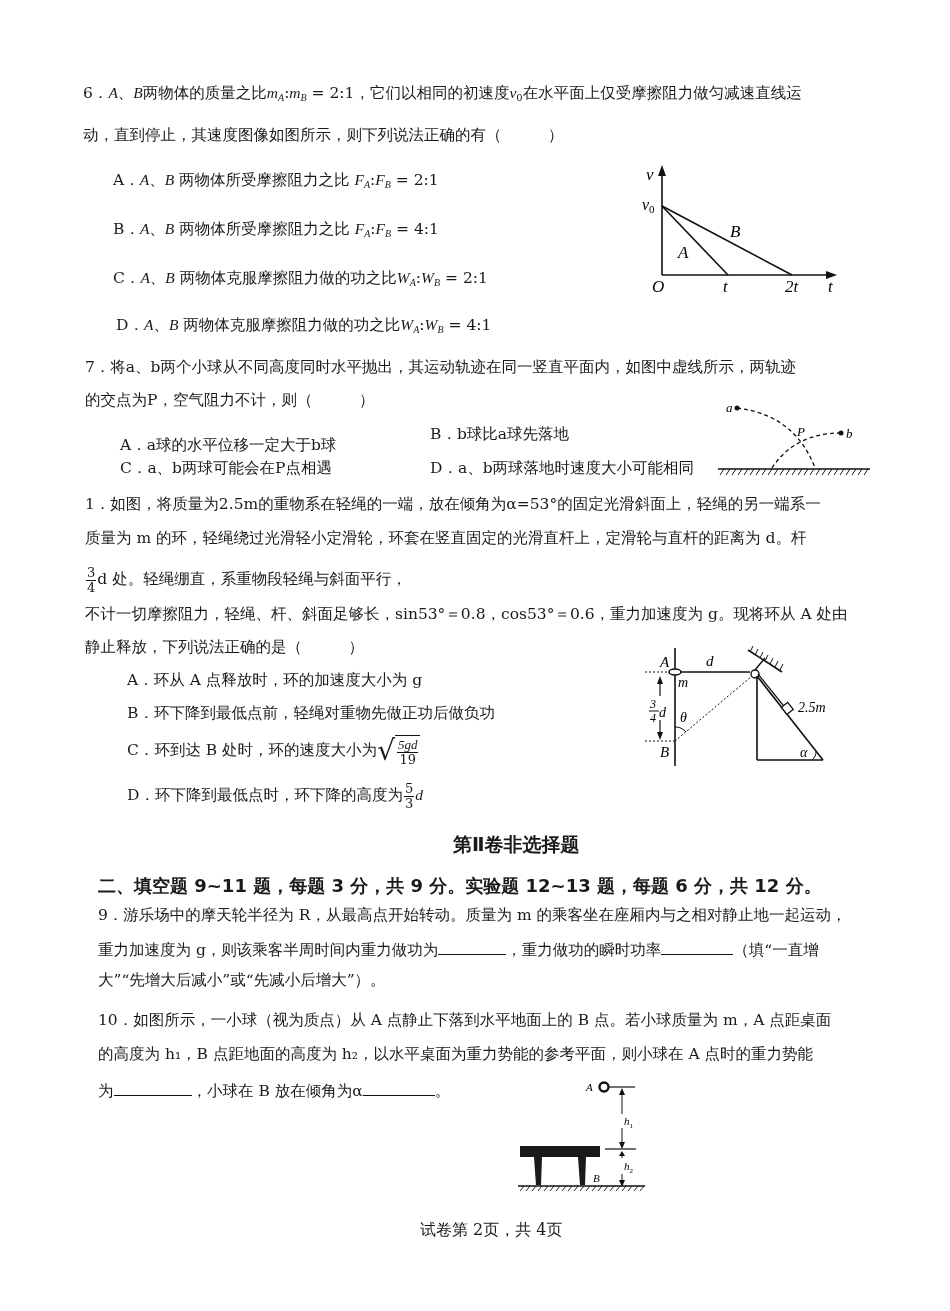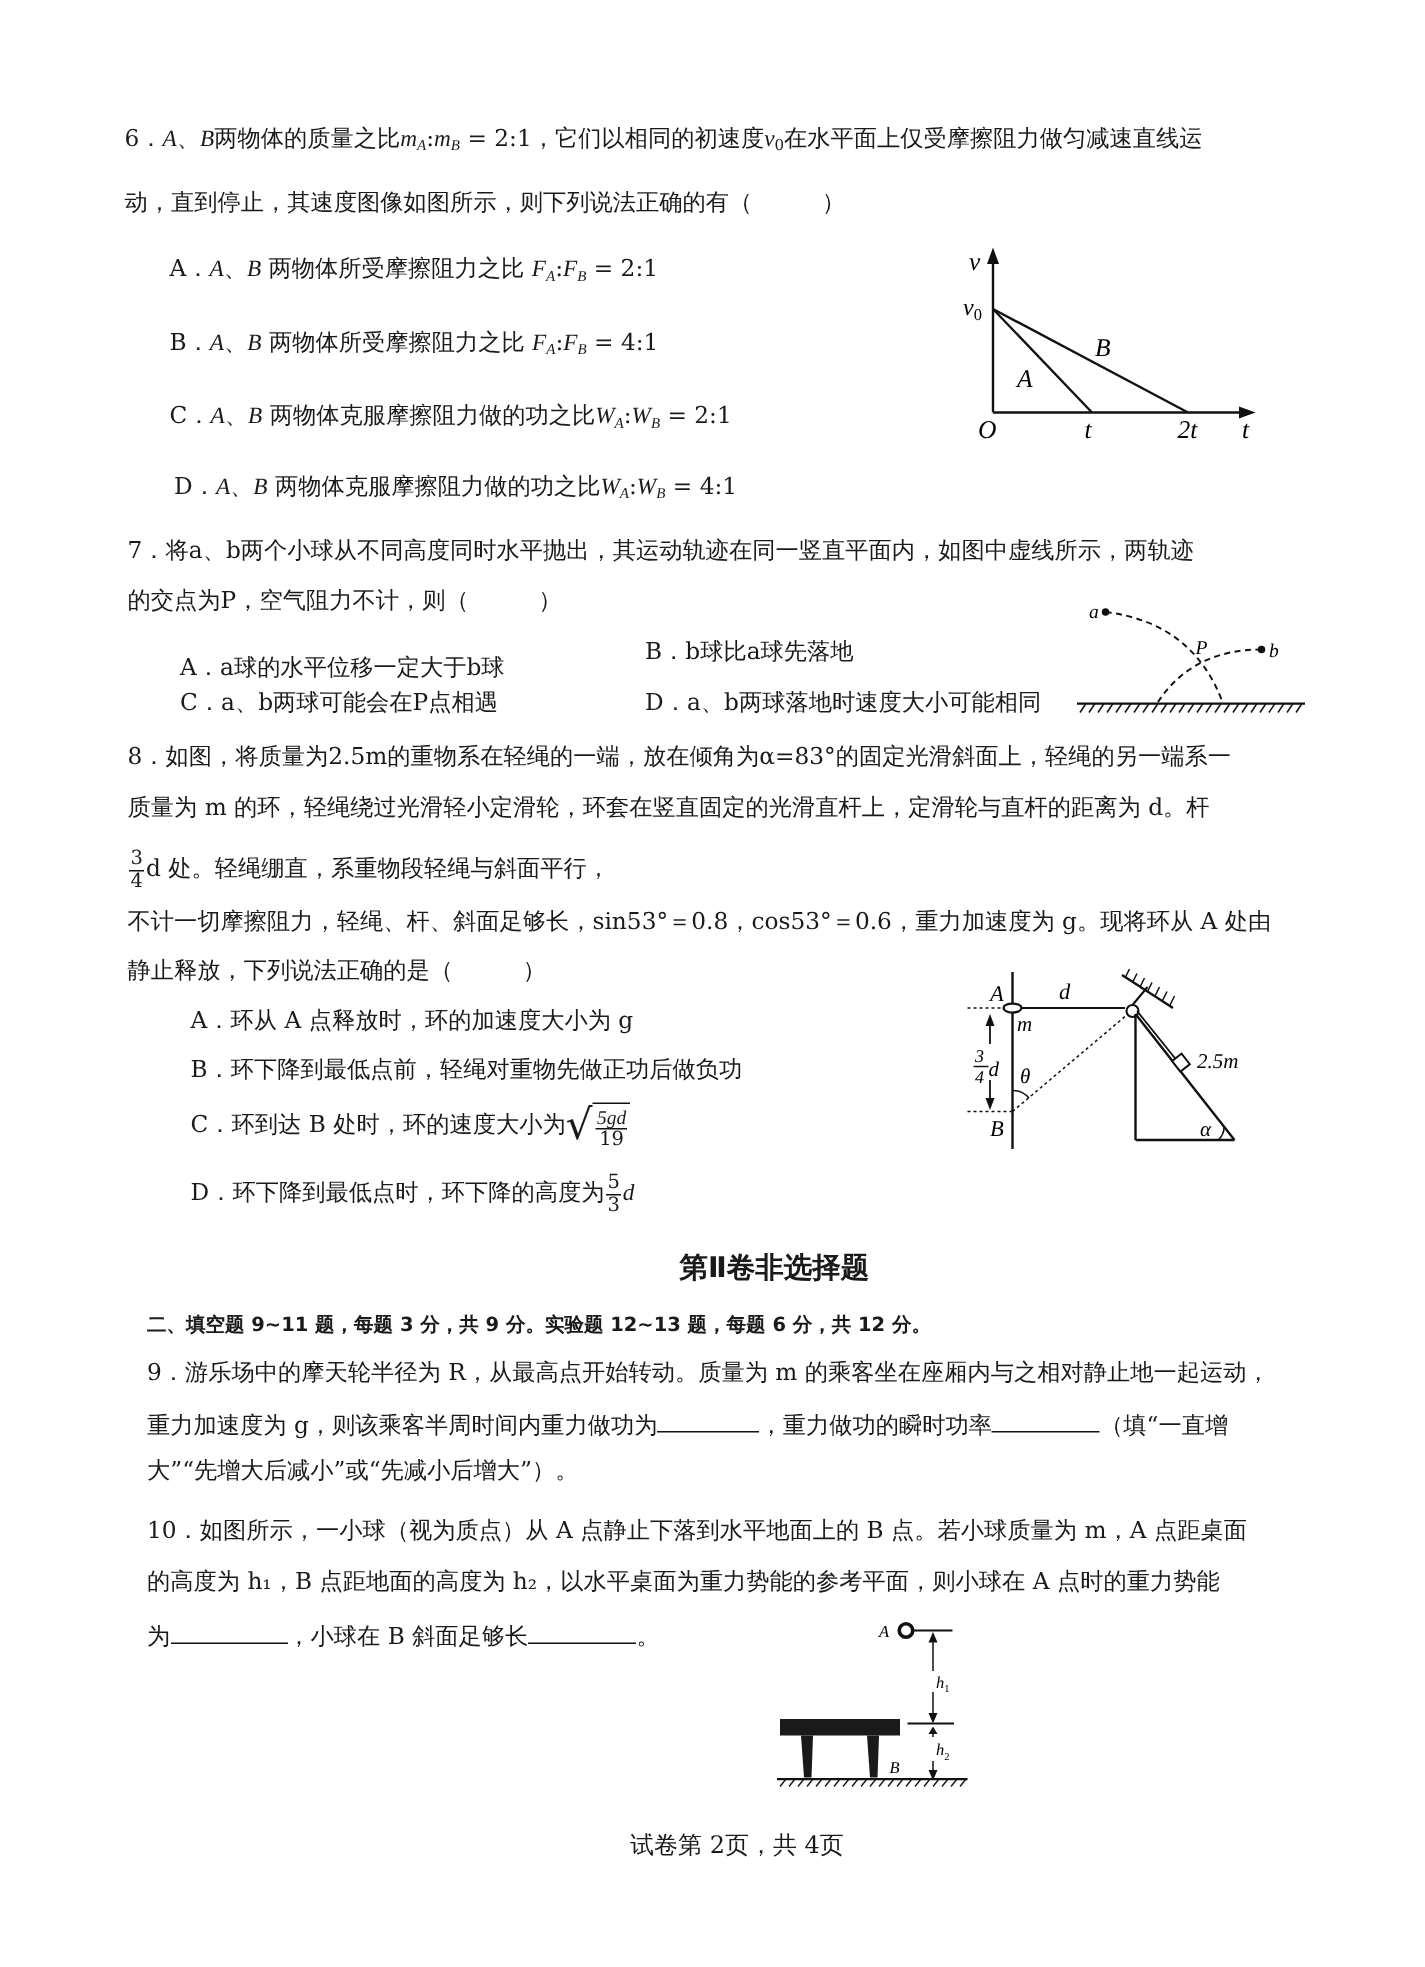--- a/index.html
+++ b/index.html
@@ -96,21 +96,21 @@
       <line x1="146" y1="80" x2="150" y2="74"></line>
       <line x1="152" y1="80" x2="156" y2="74"></line>
       <line x1="158" y1="80" x2="162" y2="74"></line>
       <line x1="164" y1="80" x2="168" y2="74"></line>
   </g>
   <text x="26" y="17" font-size="13">a</text>
   <text x="146" y="43" font-size="13">b</text>
   <text x="97" y="41" font-size="13">P</text>
 </svg>
 
-<div class="line" style="left:85px;top:497px;">8．如图，将质量为2.5m的重物系在轻绳的一端，放在倾角为α=83°的固定光滑斜面上，轻绳的另一端系一</div>
+<div class="line" style="left:85px;top:497px;">1．如图，将质量为2.5m的重物系在轻绳的一端，放在倾角为α=53°的固定光滑斜面上，轻绳的另一端系一</div>
 <div class="line" style="left:85px;top:531px;">质量为 m 的环，轻绳绕过光滑轻小定滑轮，环套在竖直固定的光滑直杆上，定滑轮与直杆的距离为 d。杆</div>
 <div class="line" style="left:85px;top:566px;">
   <span class="frac"><span class="num">3</span><span class="den">4</span></span><span>d 处。轻绳绷直，系重物段轻绳与斜面平行，</span>
 </div>
 <div class="line" style="left:85px;top:607px;">不计一切摩擦阻力，轻绳、杆、斜面足够长，sin53°＝0.8，cos53°＝0.6，重力加速度为 g。现将环从 A 处由</div>
 <div class="line" style="left:85px;top:640px;">静止释放，下列说法正确的是（　　　）</div>
 
 <div class="line" style="left:127px;top:673px;"><span>A．</span><span>环从 A 点释放时，环的加速度大小为 g</span></div>
 <div class="line" style="left:127px;top:706px;"><span>B．</span><span>环下降到最低点前，轻绳对重物先做正功后做负功</span></div>
 <div class="line" style="left:127px;top:735px;">
@@ -168,32 +168,32 @@
   <line x1="19" y1="71" x2="29" y2="71" stroke="#111" stroke-width="1"></line>
   <text x="20" y="82" font-size="12" font-style="normal">4</text>
   <text x="29" y="77" font-size="14">d</text>
   <text x="50" y="82" font-size="14">θ</text>
   <text x="30" y="117" font-size="15">B</text>
   <text x="170" y="117" font-size="14">α</text>
   <text x="168" y="72" font-size="14" font-style="normal">2.5m</text>
 </svg>
 
 <div class="sec-title" style="left:453px;top:832px;">第Ⅱ卷非选择题</div>
-<div class="line bold" style="left:98px;top:877px;font-size:13px;">二、填空题 9~11 题，每题 3 分，共 9 分。实验题 12~13 题，每题 6 分，共 12 分。</div>
+<div class="line bold" style="left:98px;top:877px;font-size:18px;">二、填空题 9~11 题，每题 3 分，共 9 分。实验题 12~13 题，每题 6 分，共 12 分。</div>
 
 <div class="line" style="left:98px;top:908px;">9．游乐场中的摩天轮半径为 R，从最高点开始转动。质量为 m 的乘客坐在座厢内与之相对静止地一起运动，</div>
 <div class="line" style="left:98px;top:940px;">
   <span>重力加速度为 g，则该乘客半周时间内重力做功为</span><span class="blank" style="width:68px;"></span><span>，重力做功的瞬时功率</span><span class="blank" style="width:72px;"></span><span>（填“一直增</span>
 </div>
 <div class="line" style="left:98px;top:973px;">大”“先增大后减小”或“先减小后增大”）。</div>
 
 <div class="line" style="left:98px;top:1013px;">10．如图所示，一小球（视为质点）从 A 点静止下落到水平地面上的 B 点。若小球质量为 m，A 点距桌面</div>
 <div class="line" style="left:98px;top:1047px;">的高度为 h₁，B 点距地面的高度为 h₂，以水平桌面为重力势能的参考平面，则小球在 A 点时的重力势能</div>
 <div class="line" style="left:98px;top:1081px;">
-  <span>为</span><span class="blank" style="width:78px;"></span><span>，小球在 B 斜面足够长</span><span class="blank" style="width:72px;"></span><span>。</span>
+  <span>为</span><span class="blank" style="width:78px;"></span><span>，小球在 B 放在倾角为α</span><span class="blank" style="width:72px;"></span><span>。</span>
 </div>
 
 <svg width="160" height="130" style="left:500px;top:1070px;">
   <circle cx="104" cy="17" r="4.5" fill="#fff" stroke="#111" stroke-width="2.4"></circle>
   <line x1="109" y1="17" x2="135" y2="17" stroke="#111" stroke-width="1.2"></line>
   <line x1="122" y1="20" x2="122" y2="44" stroke="#111" stroke-width="1"></line>
   <polygon points="119,25 122,18 125,25" fill="#111"></polygon>
   <line x1="122" y1="58" x2="122" y2="77" stroke="#111" stroke-width="1"></line>
   <polygon points="119,72 122,79 125,72" fill="#111"></polygon>
   <line x1="105" y1="79" x2="136" y2="79" stroke="#111" stroke-width="1.2"></line>

